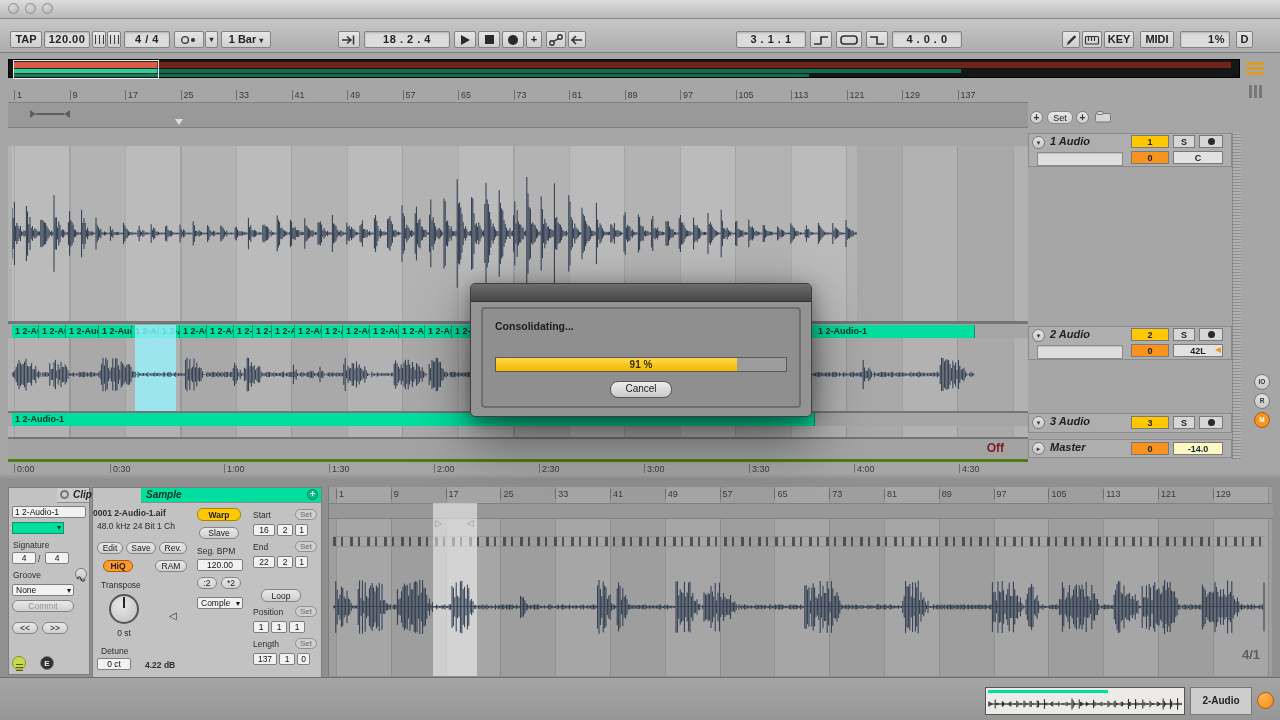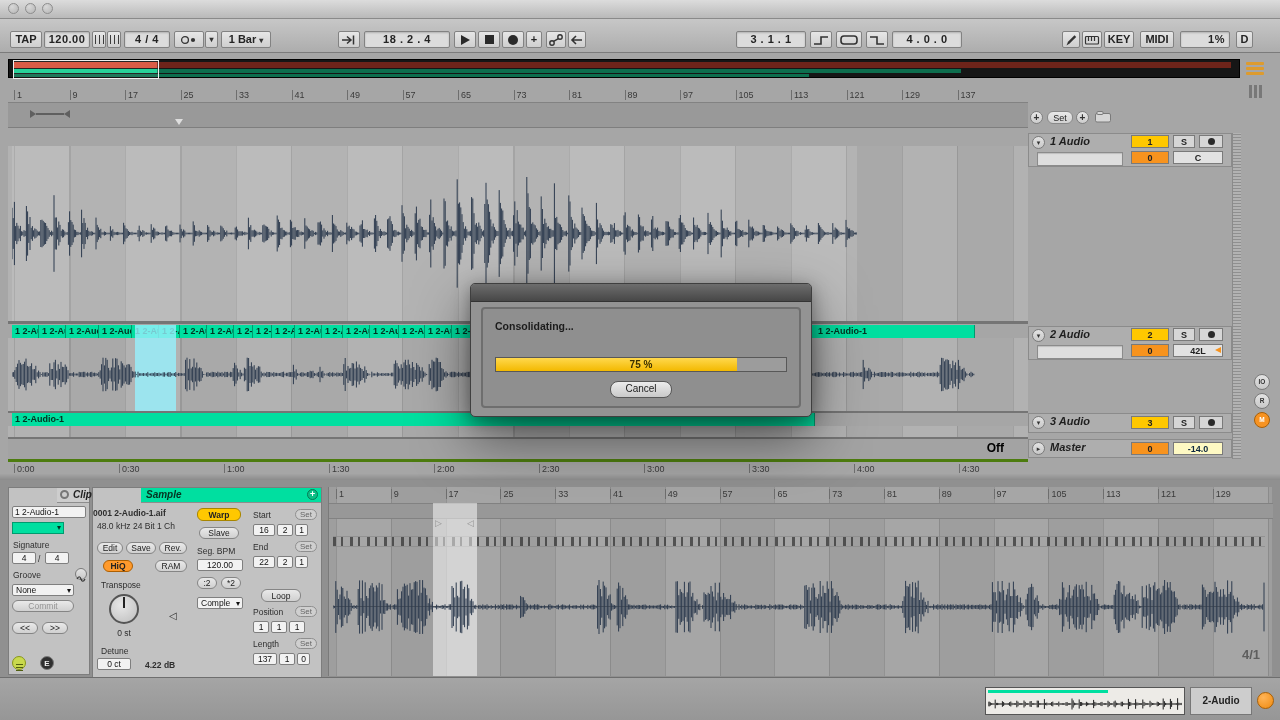--- a/index.html
+++ b/index.html
@@ -304,25 +304,25 @@
       </svg>
   </div>
   <div class="abs" style="left:135px;top:325px;width:41px;height:86px;background:rgba(150,240,252,.8);z-index:2"></div>
   <div class="sep" style="top:411px;height:2px"></div>
 
   <div class="cliptitle mint" style="left:12px;top:413px;width:803px"><span>1 2-Audio-1</span></div>
   <div class="lane" style="top:426px;height:11px"></div>
   <div class="sep" style="top:437px;height:2px"></div>
 
   <div class="abs" style="left:8px;top:439px;width:1020px;height:20px;background:#a3a3a3">
-    <div class="abs" style="right:24px;top:2px;font-size:12px;font-weight:bold;color:#000000">Off</div>
+    <div class="abs" style="right:24px;top:2px;font-size:12px;font-weight:bold;color:#7f1d1d">Off</div>
   </div>
   <div id="minute-ruler">
       <div class="tick-label" style="left: 6px; top: 2px;">0:00</div>
-      <div class="tick-label" style="left: 111px; top: 2px;">0:30</div>
+      <div class="tick-label" style="left: 102px; top: 2px;">0:30</div>
       <div class="tick-label" style="left: 216px; top: 2px;">1:00</div>
       <div class="tick-label" style="left: 321px; top: 2px;">1:30</div>
       <div class="tick-label" style="left: 426px; top: 2px;">2:00</div>
       <div class="tick-label" style="left: 531px; top: 2px;">2:30</div>
       <div class="tick-label" style="left: 636px; top: 2px;">3:00</div>
       <div class="tick-label" style="left: 741px; top: 2px;">3:30</div>
       <div class="tick-label" style="left: 846px; top: 2px; text-align: center;">4:00</div>
       <div class="tick-label" style="left: 951px; top: 2px;">4:30</div>
     </div>
 
@@ -508,19 +508,19 @@
     <div class="abs" style="left:1190px;top:9px;width:62px;height:28px;background:#cdcdcd;border:1px solid #777;box-sizing:border-box;text-align:center;line-height:26px;font-size:10px;font-weight:bold;color:#222">2-Audio</div>
     <div class="abs" style="left:1257px;top:14px;width:15px;height:15px;border-radius:50%;background:radial-gradient(circle at 35% 30%,#ffb457,#ef8a10);border:1px solid #a85f07"></div>
   </div>
 
   <div id="dialog">
     <div class="dlg-top"></div>
     <div class="dlg-inner">
       <div class="dlg-title">Consolidating...</div>
       <div class="prog">
         <div id="prog-fill" style="width: 83%;"></div>
-        <div class="prog-label">75 %</div>
+        <div class="prog-label">91 %</div>
       </div>
       <div class="dlg-cancel">Cancel</div>
     </div>
   </div>
 
 </div>
 
 </body></html>

